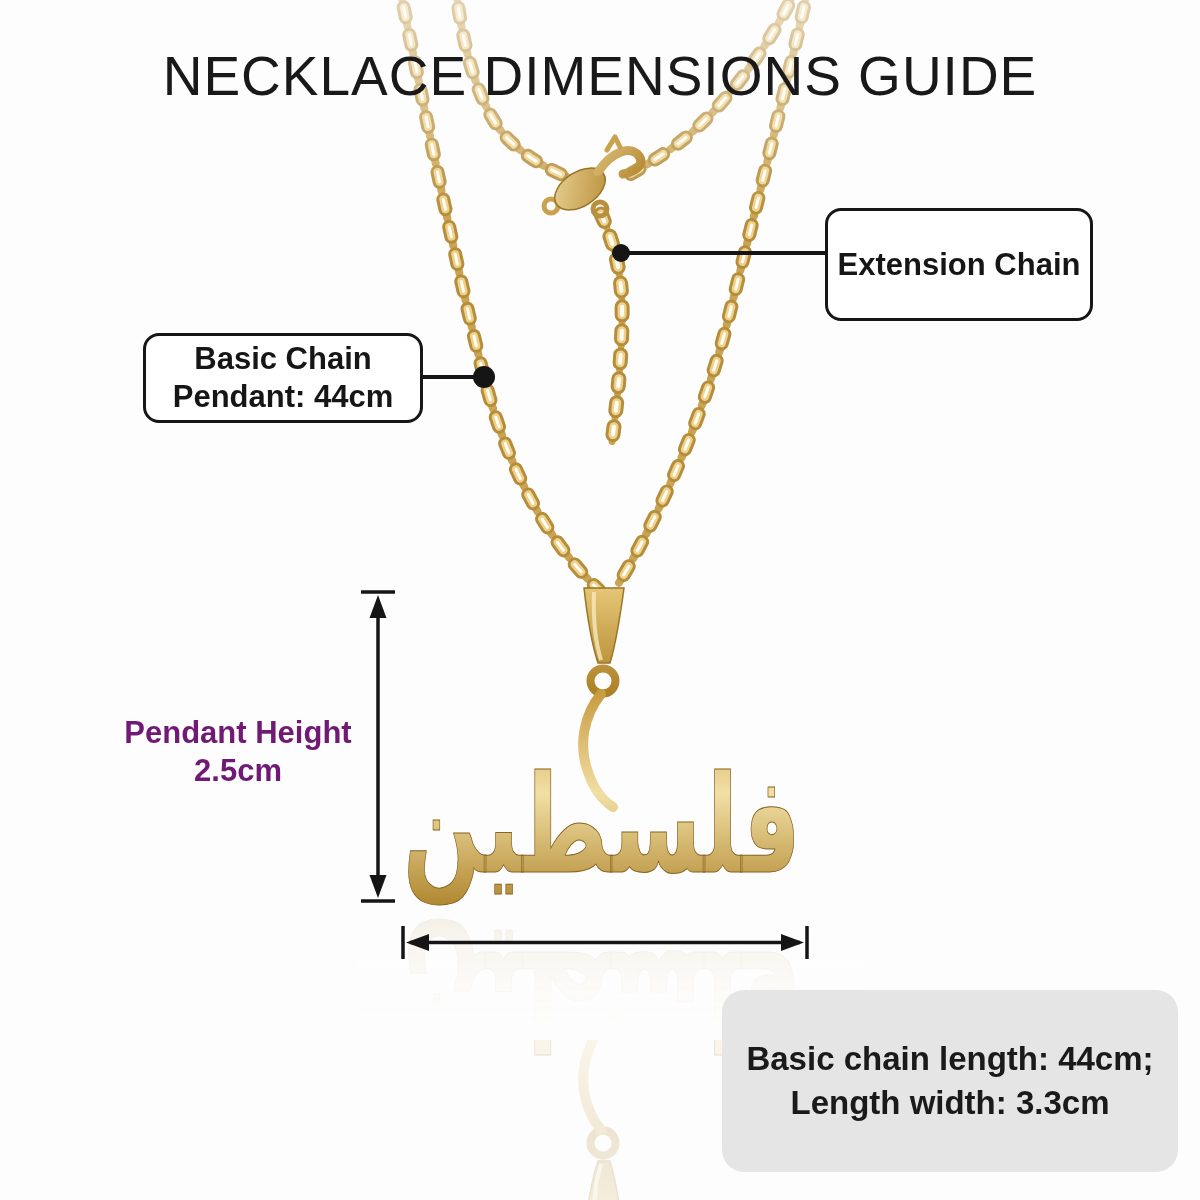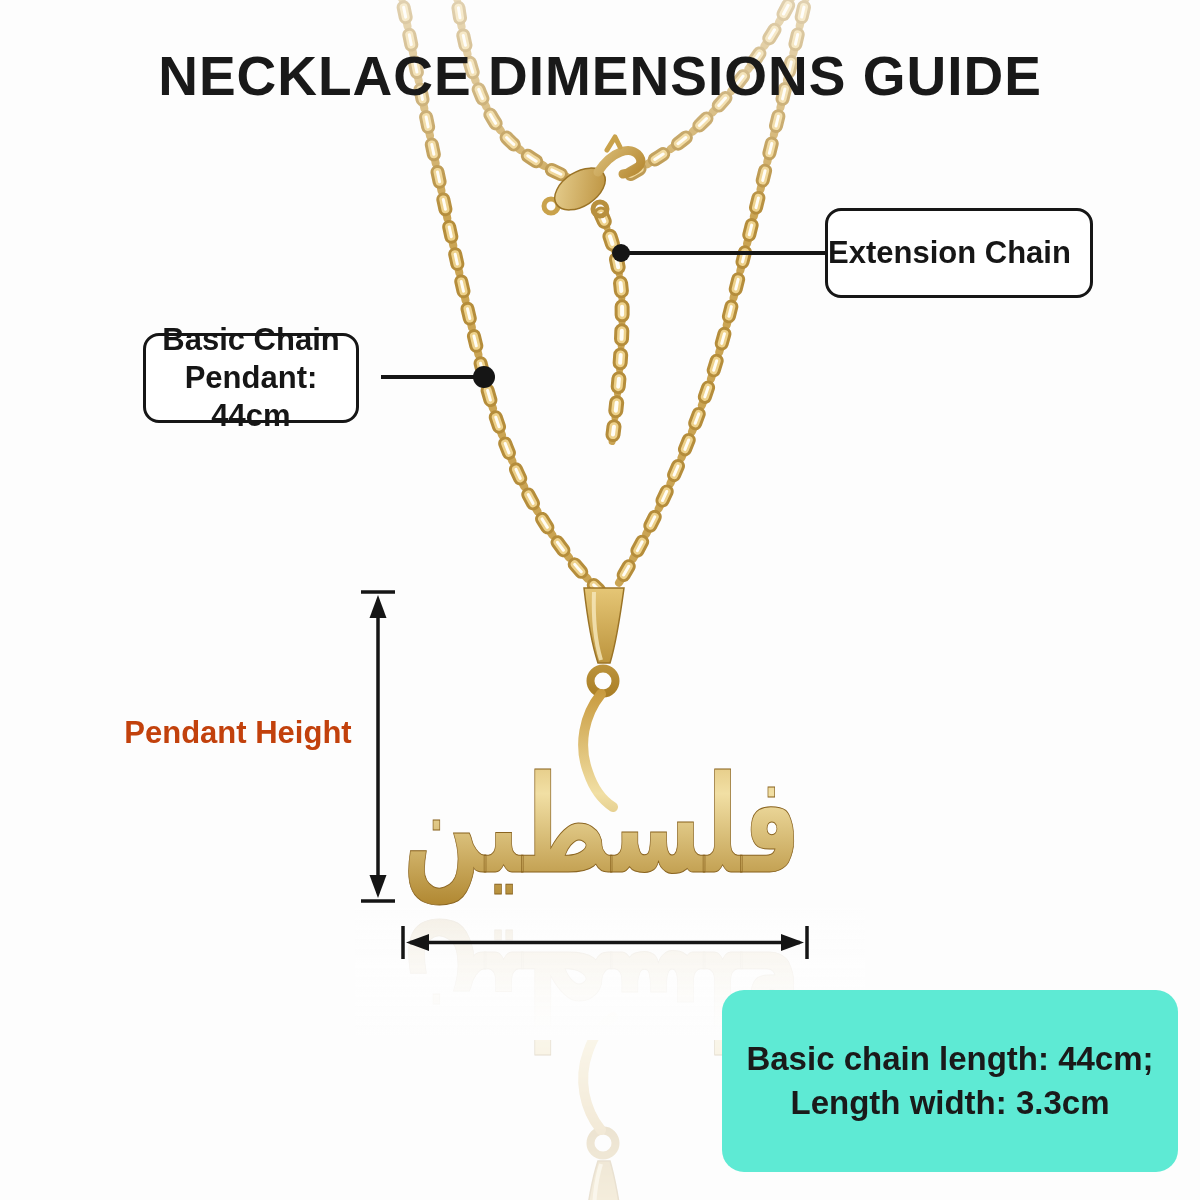--- a/index.html
+++ b/index.html
@@ -18,41 +18,41 @@
   .ce1{fill:none;stroke:#b58d3b;stroke-width:15;stroke-dasharray:8 16;stroke-linecap:round;}
   .ce2{fill:none;stroke:#eed28c;stroke-width:9;stroke-dasharray:8 16;stroke-linecap:round;}
   .ce3{fill:none;stroke:#fffdf6;stroke-width:4;stroke-dasharray:8 16;stroke-linecap:round;}
   .cex{fill:none;stroke:#caa453;stroke-width:7;stroke-dasharray:3 21;stroke-dashoffset:-12;stroke-linecap:round;}
 
   .ink-line{stroke:#151515;fill:none;}
   .ink-fill{fill:#151515;stroke:none;}
 
   .page-title{
     position:absolute;left:0;right:0;top:44px;text-align:center;
-    font-size:55px;font-weight:700;letter-spacing:1px;color:#191919;white-space:nowrap;
+    font-size:55px;font-weight:400;letter-spacing:1px;color:#191919;white-space:nowrap;
   }
   .callout{
     position:absolute;box-sizing:border-box;background:#ffffff;
     border:3.5px solid #161616;border-radius:16px;
     display:flex;flex-direction:column;justify-content:center;
     font-size:31px;font-weight:600;line-height:38px;color:#161616;
   }
-  .callout-ext{left:825px;top:208px;width:268px;height:90px;text-align:left;}
-  .callout-basic{left:143px;top:333px;width:216px;height:90px;text-align:center;}
+  .callout-ext{left:825px;top:208px;width:268px;height:113px;text-align:center;}
+  .callout-basic{left:143px;top:333px;width:280px;height:90px;text-align:center;}
 
   .dim-label{
     position:absolute;text-align:center;font-size:31px;font-weight:600;
-    line-height:38px;color:#c2410c;
+    line-height:38px;color:#701a75;
   }
   .dim-label-height{left:96px;top:714px;width:284px;}
   .dim-label-width{left:452px;top:962px;width:304px;}
 
   .summary-box{
     position:absolute;left:722px;top:990px;width:456px;height:182px;box-sizing:border-box;
-    background:#5eead4;border-radius:22px;
+    background:#e5e5e5;border-radius:22px;
     display:flex;flex-direction:column;justify-content:center;
     text-align:center;font-size:33px;font-weight:600;line-height:44px;color:#1a1a1a;
     white-space:nowrap;
   }
 </style>
 </head>
 <body>
 
 <div class="stage">
 
@@ -175,20 +175,21 @@
     <div>Extension Chain</div>
   </div>
 
   <div class="callout callout-basic">
     <div>Basic Chain</div>
     <div>Pendant: 44cm</div>
   </div>
 
   <div class="dim-label dim-label-height">
     <div>Pendant Height</div>
+    <div>2.5cm</div>
   </div>
 
 
   <div class="summary-box">
     <div>Basic chain length: 44cm;</div>
     <div>Length width: 3.3cm</div>
   </div>
 
 </div>
 

